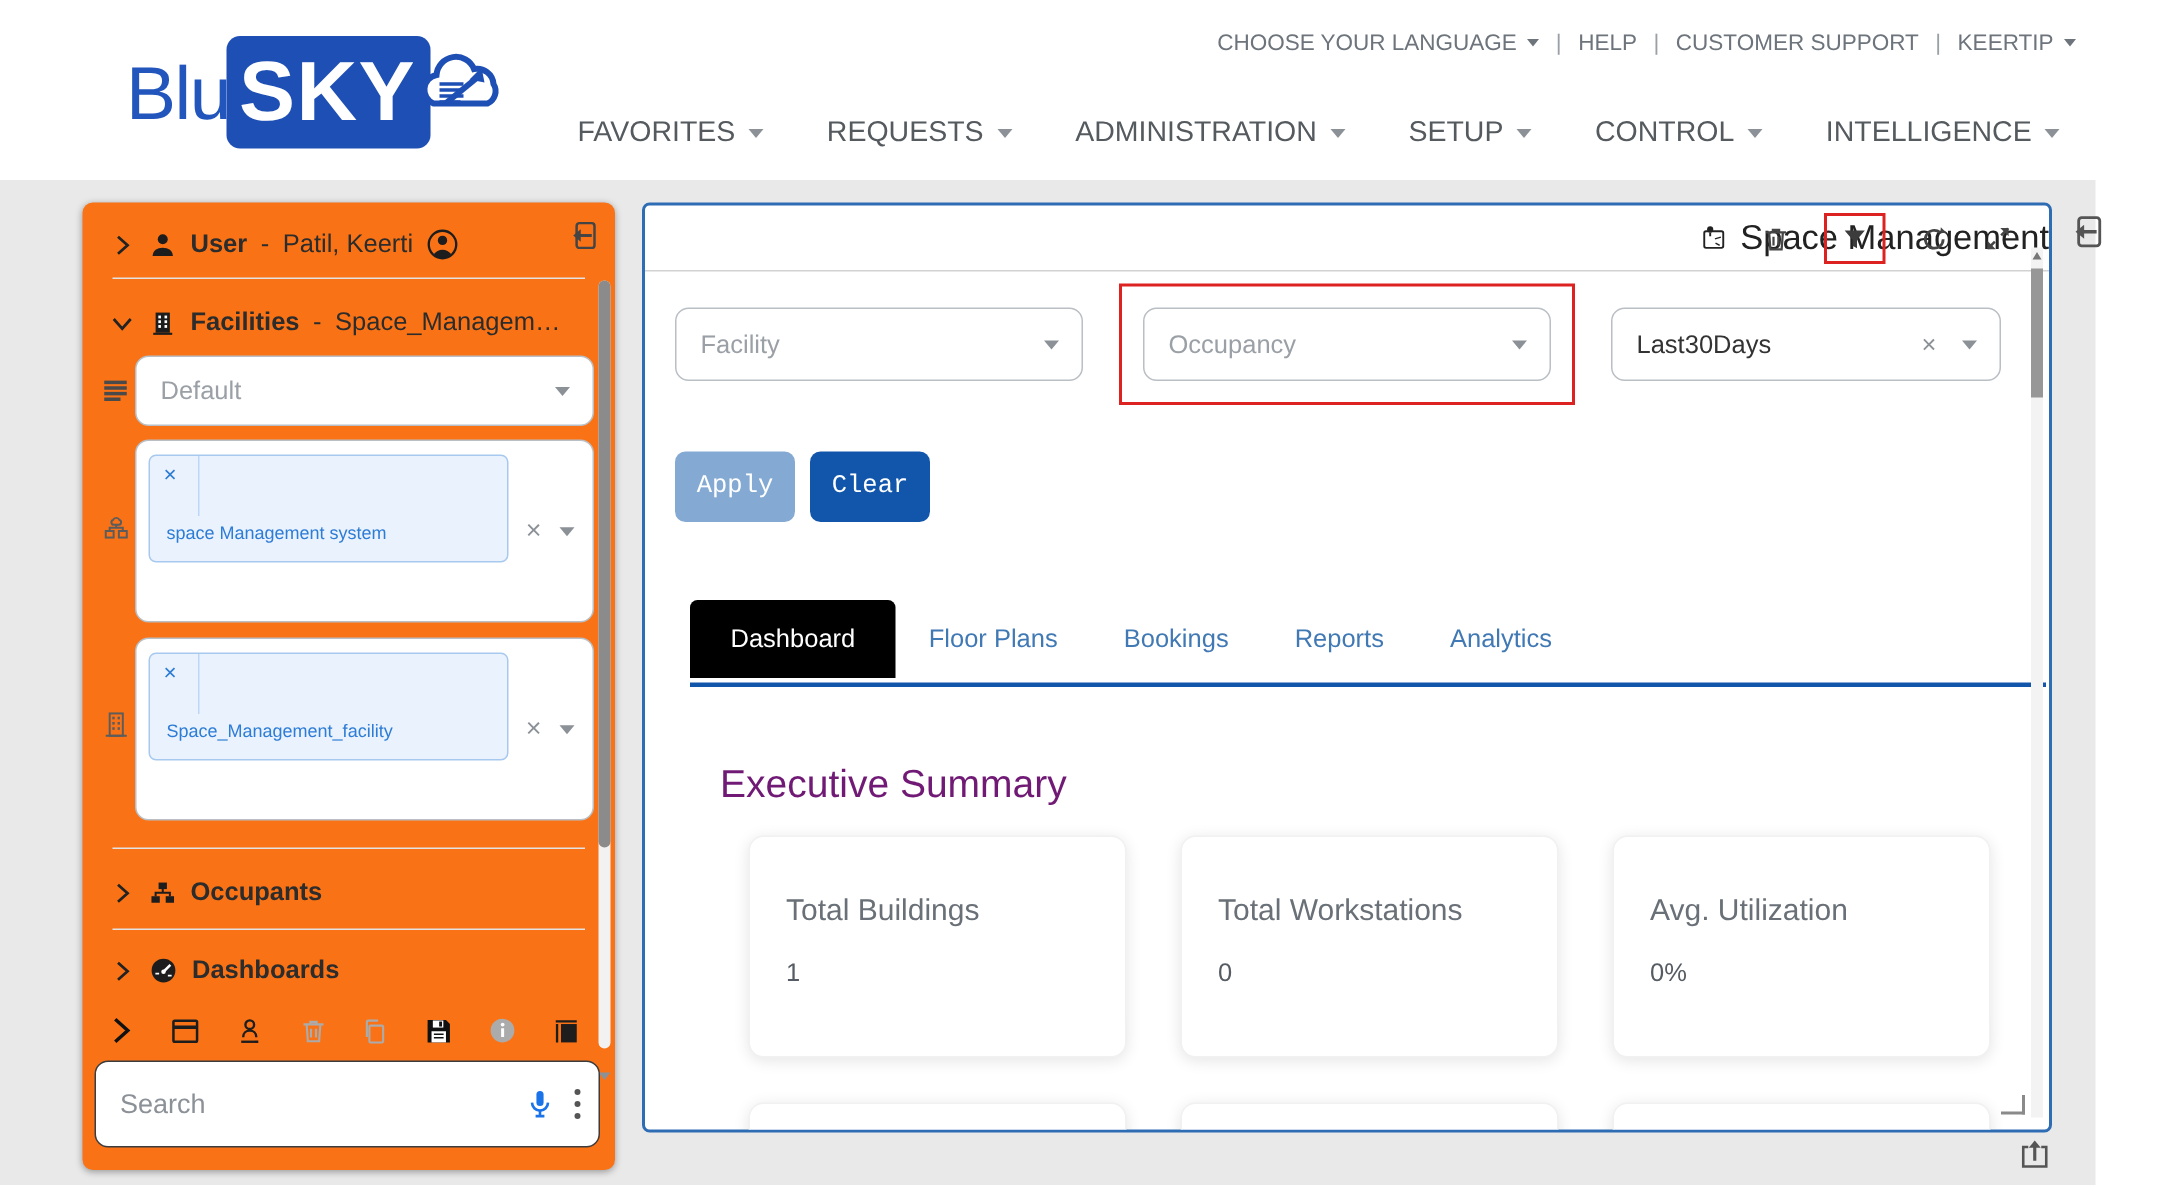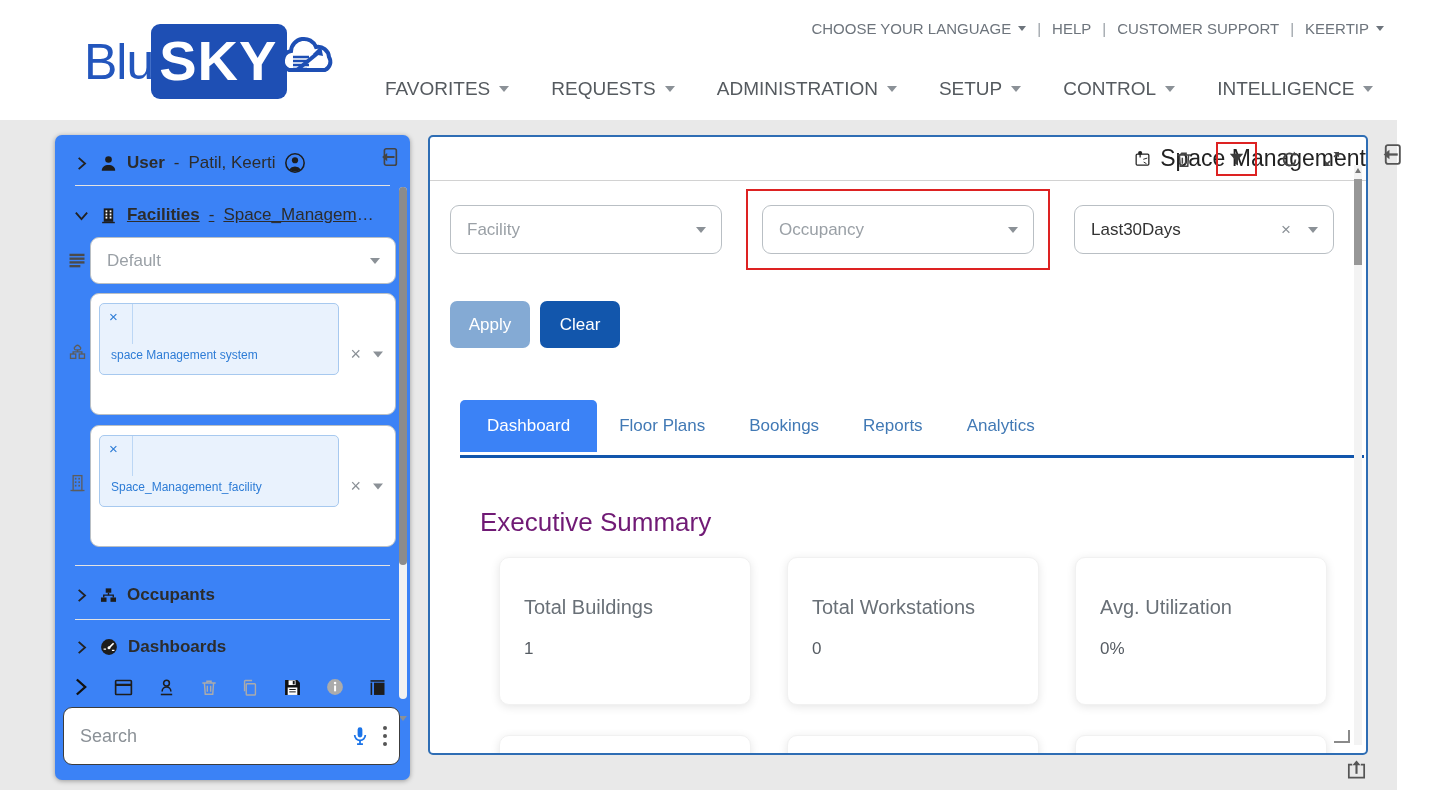--- a/index.html
+++ b/index.html
@@ -26,21 +26,21 @@
 
   .caret { width:0; height:0; border-left:5px solid transparent; border-right:5px solid transparent;
            border-top:6px solid #6d747c; display:inline-block; }
   .caret.sm { border-left-width:4px; border-right-width:4px; border-top-width:5px; }
   .caret.gray { border-top-color:#8b9197; }
 
   
   .content { position:absolute; left:0; top:120px; width:1397px; height:670px; background:#e9e9e9; }
 
   
-  .sidebar { position:absolute; left:55px; top:15px; width:355px; height:645px; background:#3b82f6;
+  .sidebar { position:absolute; left:55px; top:15px; width:355px; height:645px; background:#f97316;
              border-radius:7px; box-shadow:0 1px 5px rgba(0,0,0,.35); }
   .sb-row { position:absolute; left:18px; right:30px; display:flex; align-items:center; gap:9px;
             font-size:17px; color:#2c2c2c; }
   .sb-row b { font-weight:bold; }
   .sb-div { position:absolute; left:20px; right:20px; border-top:1px solid #e3e3e3; }
   .truncate { white-space:nowrap; overflow:hidden; text-overflow:ellipsis; max-width:190px; }
 
   .exit-btn { position:absolute; right:10px; top:11px; cursor:pointer; }
 
   .sel { position:absolute; background:#fff; border:1px solid #b9bfc4; border-radius:9px;
@@ -80,27 +80,27 @@
            display:flex; align-items:center; padding-left:12px; gap:8px; font-size:23px; color:#222;justify-content:flex-end; }
   .ph-icons { position:absolute; right:24px; top:0; height:44px; display:flex; align-items:center; gap:22px; }
   .redbox-ic { border:2px solid #dd2222; padding:6px 9px 4px 9px; display:flex; align-items:center; }
   .redbox-occ { position:absolute; left:316px; top:52px; width:304px; height:81px;
                 border:2px solid #dd2222; pointer-events:none; }
 
   .sel-range { color:#333; }
   .sel-clear { position:absolute; right:42px; color:#8b9197; font-size:17px; cursor:pointer; }
 
   .btn { position:absolute; top:164px; height:47px; width:80px; border:none; border-radius:7px;
-         color:#fff; font-size:17px; font-family:Liberation Sans, sans-serif; cursor:pointer; }
+         color:#fff; font-size:17px; font-family:Liberation Mono, monospace; cursor:pointer; }
   .btn-apply { left:20px; background:#84aad4; }
   .btn-clear { left:110px; background:#1256ac; }
 
   .tabs { position:absolute; left:30px; top:263px; display:flex; align-items:flex-end; }
   .tab { padding:16px 22px; font-size:17px; color:#4179b5; cursor:pointer; }
-  .tab.active { background:#3b82f6; color:#fff; border-radius:5px 5px 0 0; padding:16px 27px; }
+  .tab.active { background:#000000; color:#fff; border-radius:5px 5px 0 0; padding:16px 27px; }
   .tab-line { position:absolute; left:30px; right:2px; top:318px; height:3px; background:#1256ac; }
 
   .sum-hd { position:absolute; left:50px; top:370px; font-size:26px; color:#701a75; font-weight:400; }
   .card { position:absolute; width:252px; height:148px; background:#fff; border-radius:10px;
           box-shadow:0 2px 10px rgba(0,0,0,.10); border:1px solid #f1f1f1; }
   .card-label { position:absolute; left:24px; top:38px; font-size:20px; color:#697077; }
   .card-value { position:absolute; left:24px; top:81px; font-size:17px; color:#565c63; }
 
   .p-scroll { position:absolute; right:4px; top:28px; width:8px; height:580px; background:#f3f3f3; }
   .p-thumb { position:absolute; left:0; top:14px; width:8px; height:86px; background:#979797; }
@@ -199,21 +199,21 @@
       </div>
       <span class="exit-btn">
         <svg width="22" height="22" viewBox="0 0 24 24" fill="none" stroke="#444" stroke-width="1.8">
           <rect x="7" y="3" width="13" height="18" rx="2"></rect>
           <path d="M18 12H8" stroke-width="2.2"></path>
           <path d="M10 7.5L4.5 12l5.5 4.5z" fill="#444" stroke="none"></path>
         </svg>
       </span>
       <div class="sb-div" style="top:50px;"></div>
 
-      <div class="sb-row" style="top:62px; height:36px;text-decoration:underline;">
+      <div class="sb-row" style="top:62px; height:36px;">
         <svg width="17" height="17" viewBox="0 0 24 24">
             <path d="M4 8l8 9 8-9" fill="none" stroke="#222" stroke-width="2.6"></path>
           </svg>
         <svg width="19" height="19" viewBox="0 0 24 24">
           <rect x="6" y="3" width="12" height="17" fill="#1d1d1d"></rect>
           <g fill="#fff">
               <rect x="8.3" y="5.5" width="2.2" height="2.4"></rect>
               <rect x="13.5" y="5.5" width="2.2" height="2.4"></rect>
               <rect x="8.3" y="9.5" width="2.2" height="2.4"></rect>
               <rect x="13.5" y="9.5" width="2.2" height="2.4"></rect>

